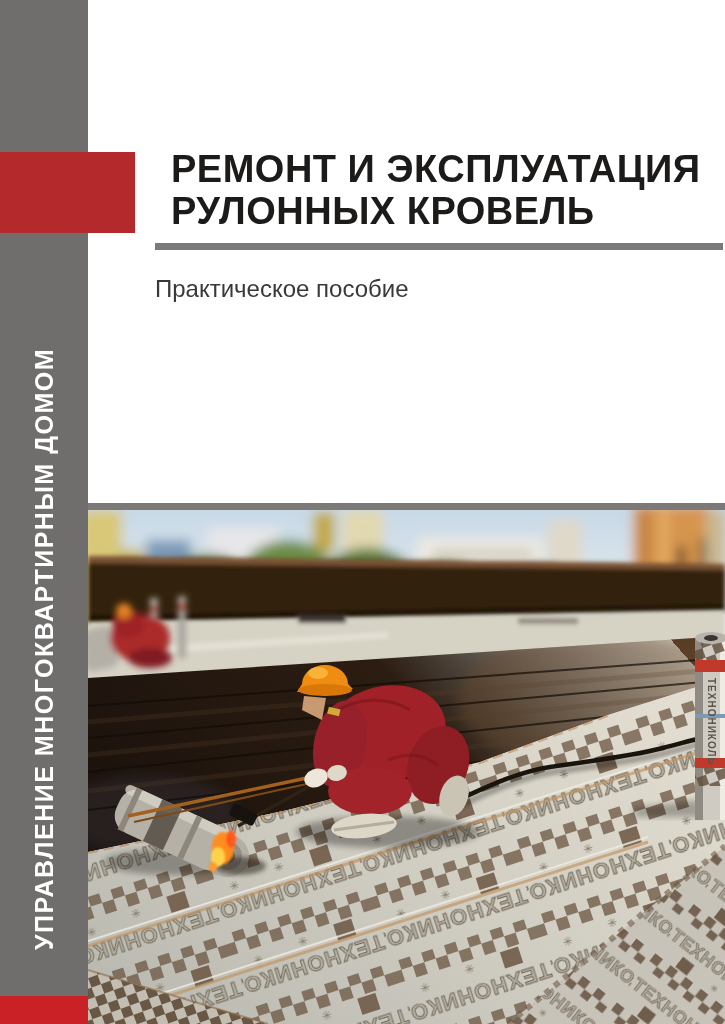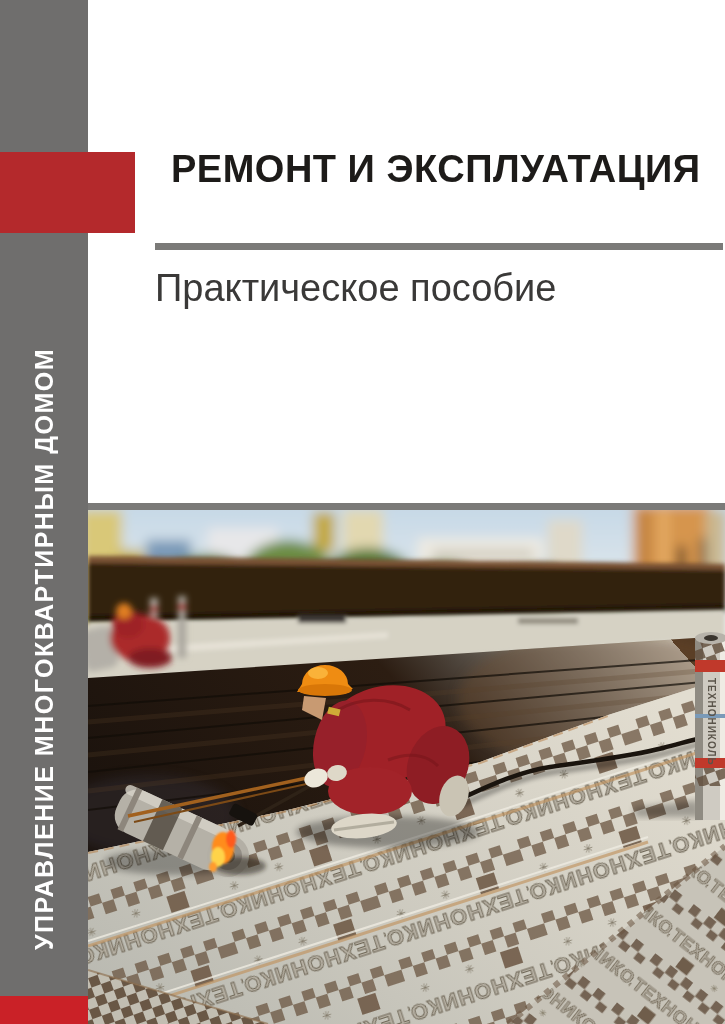--- a/index.html
+++ b/index.html
@@ -8,39 +8,40 @@
   .sidebar{position:absolute;left:0;top:0;width:88px;height:996px;background:#6f6e6d;}
   .spine-text{position:absolute;left:50%;bottom:46px;
       writing-mode:vertical-rl;transform:translateX(-50%) rotate(180deg);
       color:#ffffff;font-weight:bold;font-size:25px;letter-spacing:1.5px;white-space:nowrap;}
   .red-block{position:absolute;left:0;top:152px;width:135px;height:81px;background:#b4292c;}
   .footer-red{position:absolute;left:0;top:996px;width:88px;height:28px;background:#ca2127;}
   .title{position:absolute;left:155px;top:148px;color:#1d1b19;font-weight:bold;
          font-size:38px;line-height:42px;letter-spacing:0.5px;white-space:nowrap;margin-left:16px;}
   .divider{position:absolute;left:155px;top:243px;width:568px;height:7px;background:#7b7a78;}
   .subtitle{position:absolute;left:155px;top:272px;color:#3a3938;
-            font-size:38px;line-height:33px;white-space:nowrap;}
+            font-size:24px;line-height:33px;white-space:nowrap;}
   .photo-band{position:absolute;left:88px;top:503px;width:637px;height:7px;background:#7b7a78;}
   .photo{position:absolute;left:88px;top:510px;width:637px;height:514px;overflow:hidden;background:#cfcbc0;}
   .photo svg{display:block;}
 </style>
 </head>
 <body>
 
 <div class="page">
 
   <div class="sidebar">
     <div class="spine-text">УПРАВЛЕНИЕ МНОГОКВАРТИРНЫМ ДОМОМ</div>
   </div>
 
   <div class="red-block"></div>
   <div class="footer-red"></div>
 
   <div class="title">
     <div>РЕМОНТ И ЭКСПЛУАТАЦИЯ</div>
+    <div>РУЛОННЫХ КРОВЕЛЬ</div>
   </div>
 
   <div class="divider"></div>
 
   <div class="subtitle">
     <div>Практическое пособие</div>
   </div>
 
   <div class="photo-band"></div>
 

